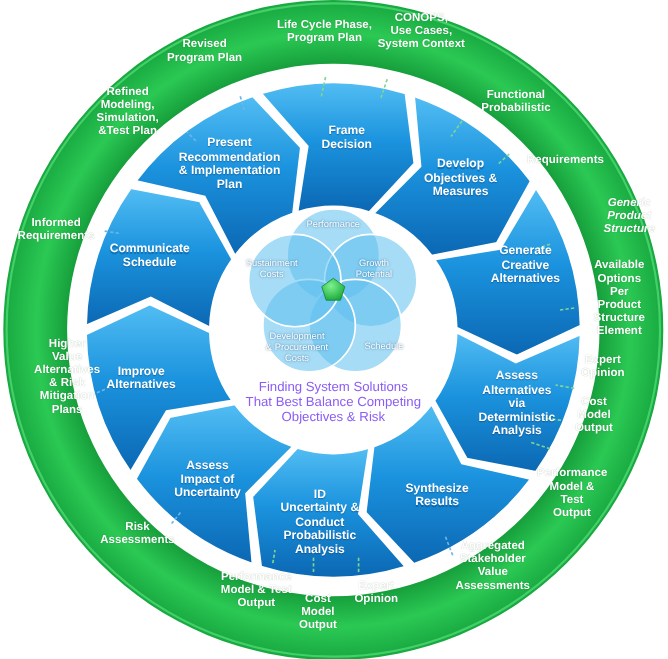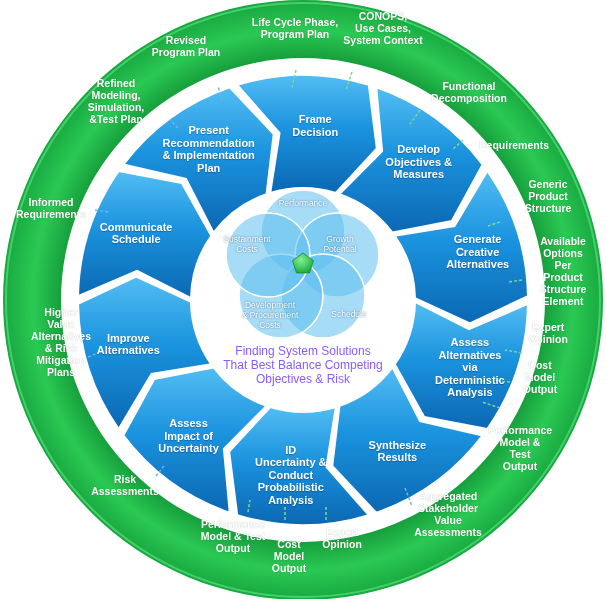--- a/index.html
+++ b/index.html
@@ -77,23 +77,23 @@
       </g>
   </svg>
 
   <div id="ring-labels">
       <div class="ring-label" style="left: 295px; top: 28px;">Life Cycle Phase,
 Program Plan</div>
       <div class="ring-label" style="left: 383px; top: 28px;">CONOPS,
 Use Cases,
 System Context</div>
       <div class="ring-label" style="left: 469px; top: 92px;">Functional
-Decomposition</div>
+Probabilistic</div>
       <div class="ring-label" style="left: 514px; top: 145px;">Requirements</div>
-      <div class="ring-label" style="left: 548px; top: 196px;">Generic
+      <div class="ring-label" style="left: 572px; top: 196px; font-style: italic;">Generic
 Product
 Structure</div>
       <div class="ring-label" style="left: 563px; top: 271px;">Available
 Options Per
 Product
 Structure
 Element</div>
       <div class="ring-label" style="left: 548px; top: 333px;">Expert
 Opinion</div>
       <div class="ring-label" style="left: 540px; top: 377px;">Cost
@@ -129,21 +129,21 @@
 &amp;Test Plan</div>
       <div class="ring-label" style="left: 186px; top: 46px;">Revised
 Program Plan</div>
     </div>
   <div id="step-labels">
       <div class="step-label" style="left: 315.207px; top: 125.426px;">Frame
 Decision</div>
       <div class="step-label" style="left: 418.702px; top: 162.112px;">Develop
 Objectives &amp;
 Measures</div>
-      <div class="step-label" style="left: 477.653px; top: 252px;">Generate
+      <div class="step-label" style="left: 477.653px; top: 241px;">Generate
 Creative
 Alternatives</div>
       <div class="step-label" style="left: 469.893px; top: 367.429px;">Assess
 Alternatives
 via
 Deterministic
 Analysis</div>
       <div class="step-label" style="left: 397.326px; top: 450.953px;">Synthesize
 Results</div>
       <div class="step-label" style="left: 290.793px; top: 474.574px;">ID

